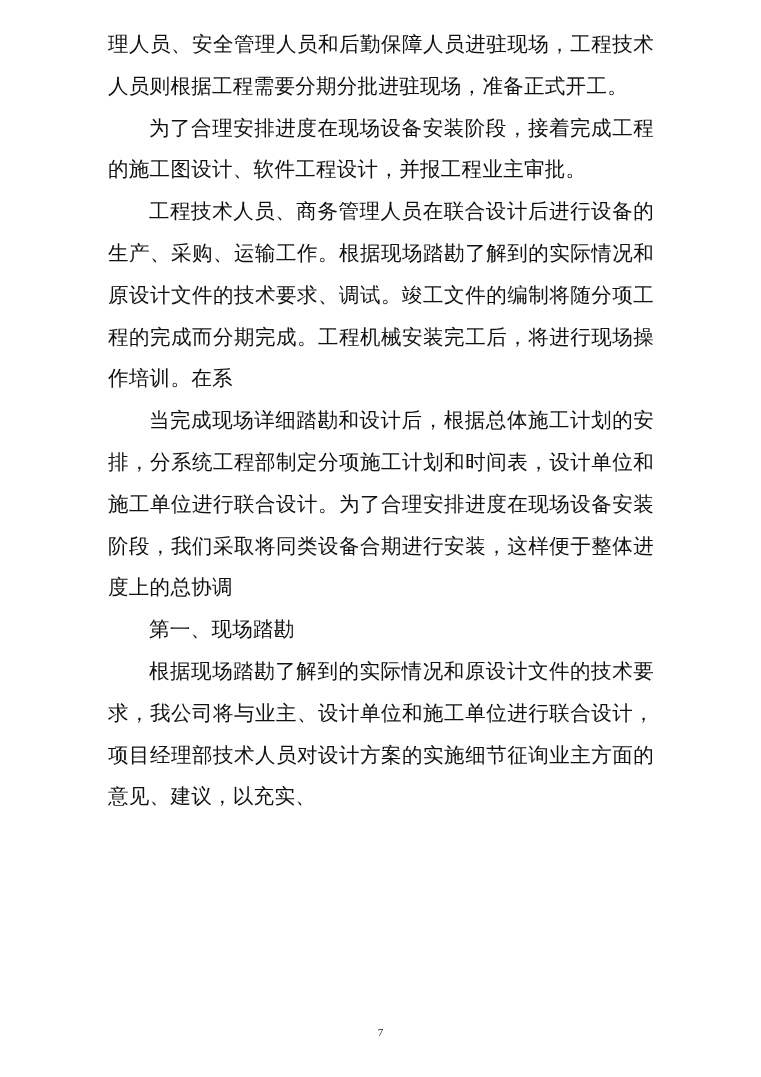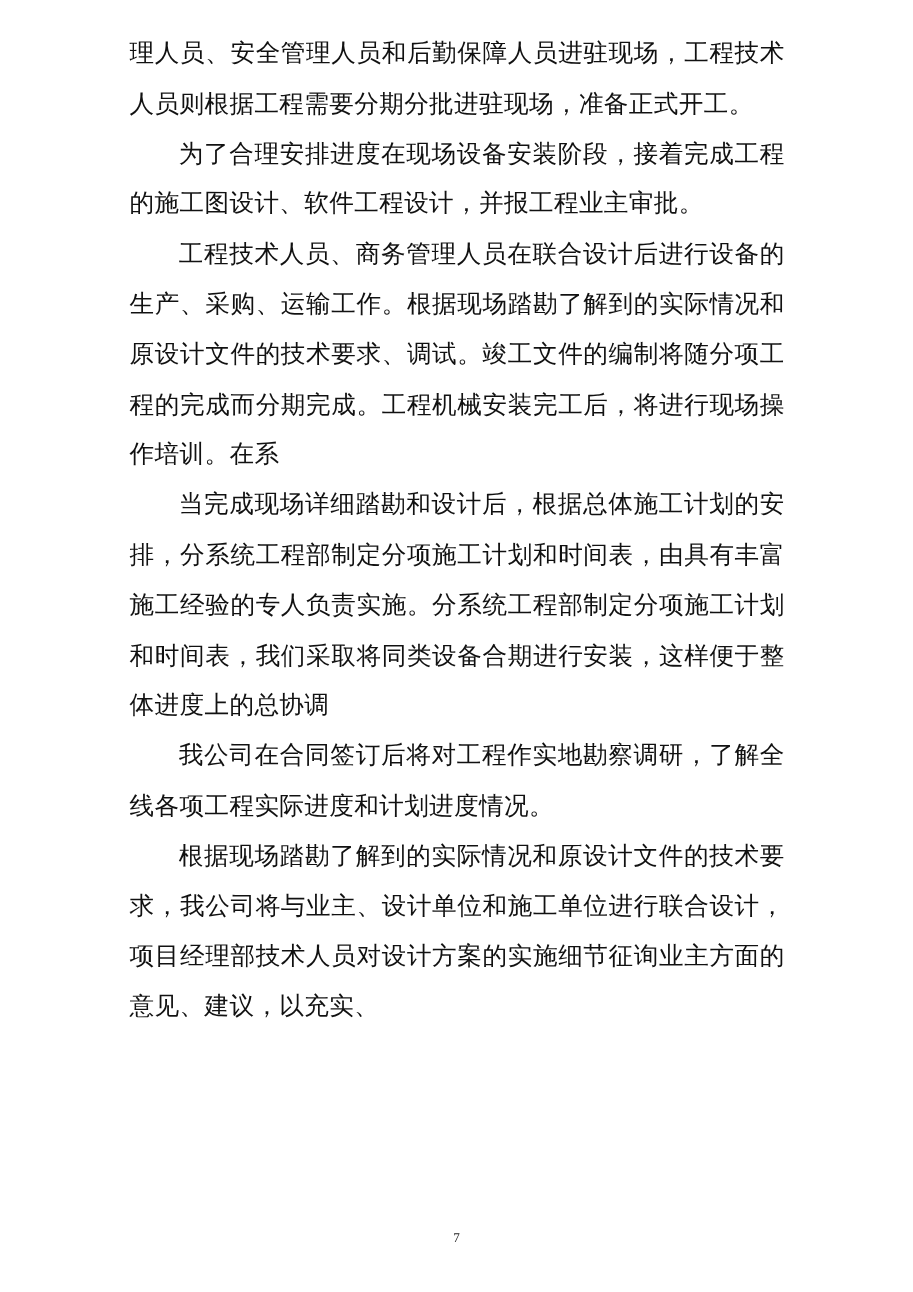--- a/index.html
+++ b/index.html
@@ -28,18 +28,18 @@
     color: #222222;
   }
 </style>
 </head>
 <body>
 
 <div class="page">
   <p>理人员、安全管理人员和后勤保障人员进驻现场，工程技术人员则根据工程需要分期分批进驻现场，准备正式开工。</p>
   <p class="indent">为了合理安排进度在现场设备安装阶段，接着完成工程的施工图设计、软件工程设计，并报工程业主审批。</p>
   <p class="indent">工程技术人员、商务管理人员在联合设计后进行设备的生产、采购、运输工作。根据现场踏勘了解到的实际情况和原设计文件的技术要求、调试。竣工文件的编制将随分项工程的完成而分期完成。工程机械安装完工后，将进行现场操作培训。在系</p>
-  <p class="indent">当完成现场详细踏勘和设计后，根据总体施工计划的安排，分系统工程部制定分项施工计划和时间表，由具有丰富施工经验的专人负责实施。分系统工程部制定分项施工计划和时间表，我们采取将同类设备合期进行安装，这样便于整体进度上的总协调</p>
-  <p class="indent">我公司在合同签订后将对工程作实地勘察调研，了解全线各项工程实际进度和计划进度情况。</p>
+  <p class="indent">当完成现场详细踏勘和设计后，根据总体施工计划的安排，分系统工程部制定分项施工计划和时间表，设计单位和施工单位进行联合设计。为了合理安排进度在现场设备安装阶段，我们采取将同类设备合期进行安装，这样便于整体进度上的总协调</p>
+  <p class="indent">第一、现场踏勘</p>
   <p class="indent">根据现场踏勘了解到的实际情况和原设计文件的技术要求，我公司将与业主、设计单位和施工单位进行联合设计，项目经理部技术人员对设计方案的实施细节征询业主方面的意见、建议，以充实、</p>
 </div>
 
 <div class="page-number">7</div>
 
 </body></html>

